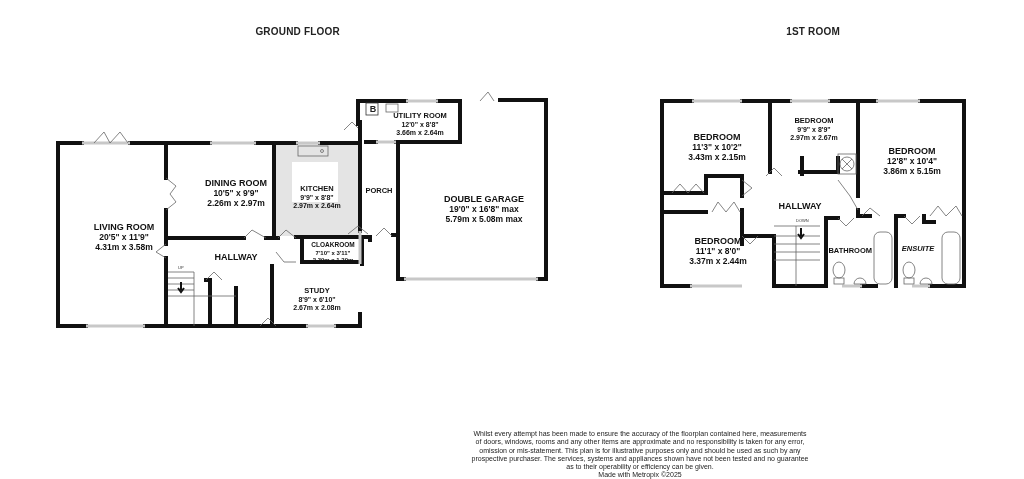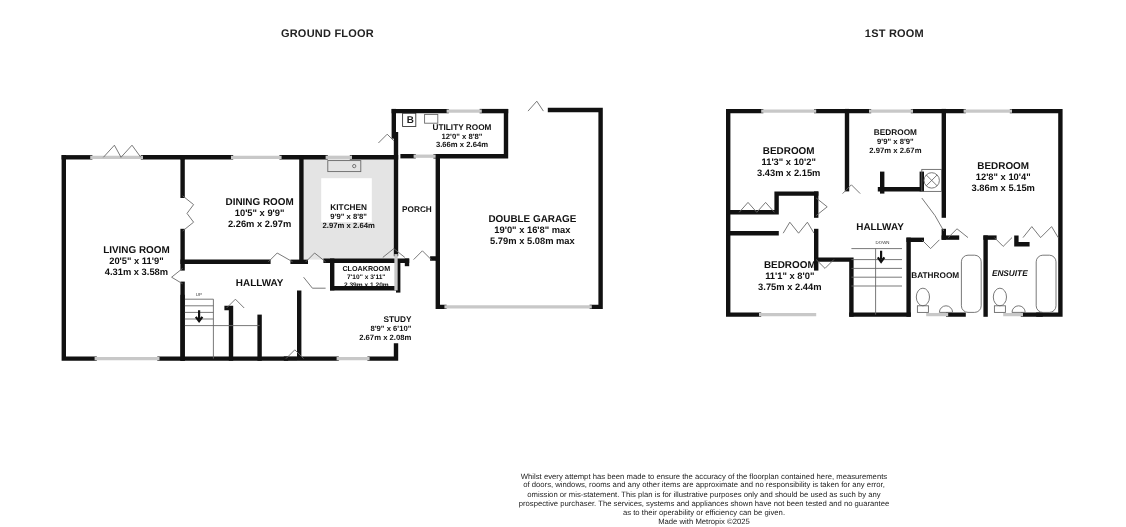--- a/index.html
+++ b/index.html
@@ -216,21 +216,21 @@
   <span class="dim">5.79m  x 5.08m max</span>
 </div>
 <div class="room" style="left:206px; top:252px; width:60px;">
   <span class="name">HALLWAY</span>
 </div>
 <div class="room tiny" style="left:304px; top:240px; width:58px;">
   <span class="name">CLOAKROOM</span>
   <span class="dim">7'10"  x 3'11"</span>
   <span class="dim">2.39m  x 1.20m</span>
 </div>
-<div class="room small" style="left:292px; top:286px; width:82px;text-align:right;">
+<div class="room small" style="left:276px; top:286px; width:82px;">
   <span class="name">STUDY</span>
   <span class="dim">8'9"  x 6'10"</span>
   <span class="dim">2.67m  x 2.08m</span>
 </div>
 
 <div class="room" style="left:666px; top:132px; width:102px;">
   <span class="name">BEDROOM</span>
   <span class="dim">11'3"  x 10'2"</span>
   <span class="dim">3.43m  x 2.15m</span>
 </div>
@@ -243,21 +243,21 @@
   <span class="name">BEDROOM</span>
   <span class="dim">12'8"  x 10'4"</span>
   <span class="dim">3.86m  x 5.15m</span>
 </div>
 <div class="room" style="left:770px; top:201px; width:60px;">
   <span class="name">HALLWAY</span>
 </div>
 <div class="room" style="left:666px; top:236px; width:104px;">
   <span class="name">BEDROOM</span>
   <span class="dim">11'1"  x 8'0"</span>
-  <span class="dim">3.75m  x 2.44m</span>
+  <span class="dim">3.37m  x 2.44m</span>
 </div>
 <div class="room small" style="left:828px; top:246px; width:44px;text-align:right;">
   <span class="name">BATHROOM</span>
 </div>
 <div class="room small" style="left:898px; top:244px; width:40px;font-style:italic;">
   <span class="name">ENSUITE</span>
 </div>
 
 <div class="disclaimer">
   <div>Whilst every attempt has been made to ensure the accuracy of the floorplan contained here, measurements</div>

